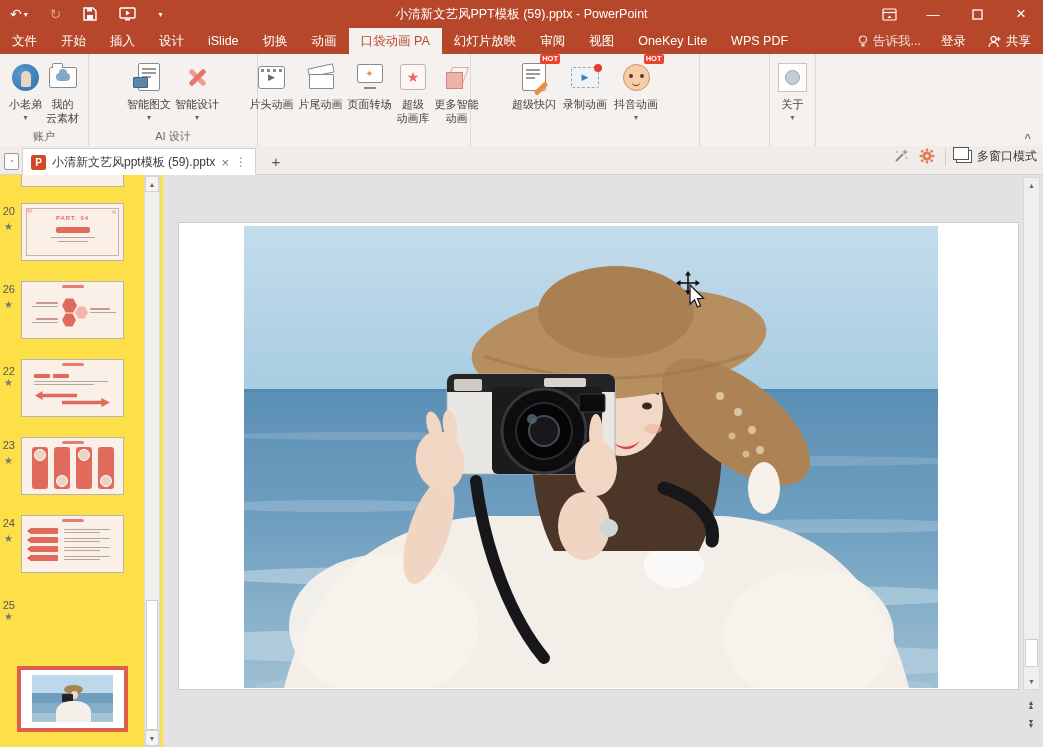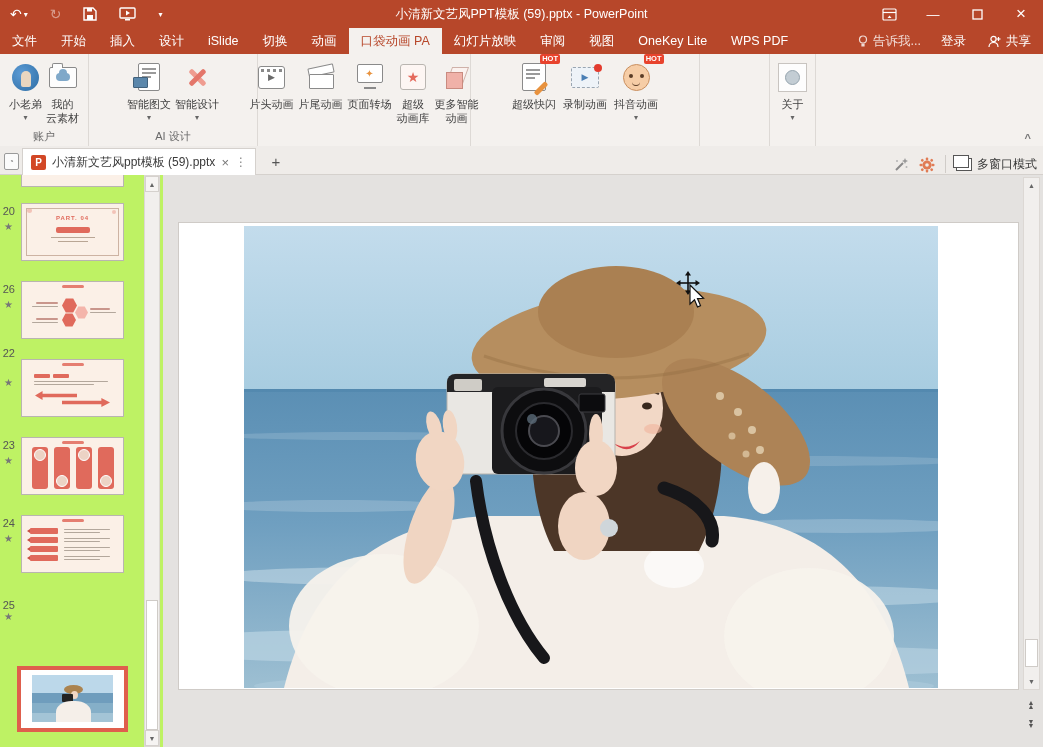--- a/index.html
+++ b/index.html
@@ -75,27 +75,27 @@
   .i-plugin .c{width:13px;height:13px;border-radius:50%;background:#c3cdd4;border:1.5px solid #95a4ae;}
   .i-bolt svg{display:block;}
   
   .filebar{position:absolute;left:0;top:146px;width:100%;height:29px;background:#efece9;border-bottom:1px solid #d5d1cd;box-sizing:border-box;}
   .recenticon{position:absolute;left:4px;top:7px;width:13px;height:15px;border:1.2px solid #9a9a9a;border-radius:2px;background:#fbfbfb;display:flex;align-items:center;justify-content:center;font-size:8px;color:#888;}
   .doctab{position:absolute;left:22px;top:2px;height:26px;background:#fff;border:1px solid #d5d1cd;border-bottom:none;display:flex;align-items:center;gap:6px;padding:0 8px;font-size:12px;color:#3a3a3a;}
   .ppticon{width:15px;height:15px;background:#D24726;color:#fff;font-size:10px;font-weight:bold;display:flex;align-items:center;justify-content:center;border-radius:2px;}
   .tabclose{color:#777;font-size:13px;line-height:13px;}
   .tabmore{color:#888;font-size:12px;}
   .newtab{position:absolute;left:266px;top:5px;width:20px;height:20px;display:flex;align-items:center;justify-content:center;font-size:15px;color:#555;}
-  .filebar-right{position:absolute;right:6px;top:2px;height:25px;display:flex;align-items:flex-end;gap:10px;}
+  .filebar-right{position:absolute;right:6px;top:2px;height:25px;display:flex;align-items:flex-start;gap:10px;}
   .fb-sep{width:1px;height:18px;background:#d0ccc8;}
   .multiwin{display:flex;align-items:center;gap:5px;font-size:12px;color:#3a3a3a;}
   .i-winstack{width:14px;height:11px;border:1.2px solid #555;position:relative;background:#fff;}
   .i-winstack:before{content:"";position:absolute;left:-4px;top:-4px;width:14px;height:11px;border:1.2px solid #555;background:#fff;}
   
-  .sidebar{position:absolute;left:0;top:175px;width:163px;bottom:0;background:#bef264;overflow:hidden;}
+  .sidebar{position:absolute;left:0;top:175px;width:163px;bottom:0;background:#fde047;overflow:hidden;}
   .snum{position:absolute;left:0;width:15px;text-align:right;font-size:11px;color:#555;}
   .snum.sel{color:#C0452C;}
   .sstar{position:absolute;left:4px;font-size:10px;color:#777;}
   .thumb{position:absolute;left:21px;width:103px;height:58px;background:#fbf0e7;border:1px solid #b9b5b0;box-sizing:border-box;overflow:hidden;}
   .thumb .topbar{position:absolute;left:50%;top:3px;transform:translateX(-50%);width:22px;height:3px;background:#e06a5c;border-radius:2px;opacity:.85;}
   .thumb .corner{position:absolute;width:5px;height:5px;border-radius:50%;background:#f0b8ac;opacity:.8;}
   .frame20{position:absolute;inset:4px;border:1px solid #cdb3a3;}
   .t20-title{position:absolute;top:11px;left:0;right:0;text-align:center;font-size:6px;font-weight:bold;color:#e06a5c;letter-spacing:1px;}
   .t20-label{position:absolute;top:23px;left:50%;transform:translateX(-50%);width:34px;height:6px;background:#e06a5c;border-radius:2px;}
   .t20-line{position:absolute;left:50%;transform:translateX(-50%);height:1px;background:#b9a695;}
@@ -445,21 +445,21 @@
     <div class="hex hollow" style="left:53px;top:24px;width:13px;height:13px;"></div>
     <div class="hex" style="left:40px;top:31px;width:14px;height:14px;"></div>
     <div class="tline" style="left:14px;top:20px;width:22px;"></div>
     <div class="tline gray" style="left:10px;top:24px;width:26px;"></div>
     <div class="tline" style="left:68px;top:26px;width:20px;"></div>
     <div class="tline gray" style="left:68px;top:30px;width:26px;"></div>
     <div class="tline" style="left:14px;top:36px;width:22px;"></div>
     <div class="tline gray" style="left:10px;top:40px;width:26px;"></div>
   </div>
 
-  <span class="snum" style="top:172px;">22</span>
+  <span class="snum" style="top:190px;">22</span>
   <span class="sstar" style="top:202px;">★</span>
   <div class="thumb" style="top:184px;">
     <div class="topbar"></div>
     <div class="tline" style="left:12px;top:14px;width:16px;height:4px;background:#e06a5c;"></div>
     <div class="tline" style="left:31px;top:14px;width:16px;height:4px;background:#e06a5c;"></div>
     <div class="tline gray" style="left:12px;top:21px;width:74px;"></div>
     <div class="tline gray" style="left:12px;top:24px;width:60px;"></div>
     <div class="arrowL" style="left:13px;top:31px;width:42px;height:9px;"></div>
     <div class="arrowR" style="left:40px;top:38px;width:48px;height:9px;"></div>
   </div>

